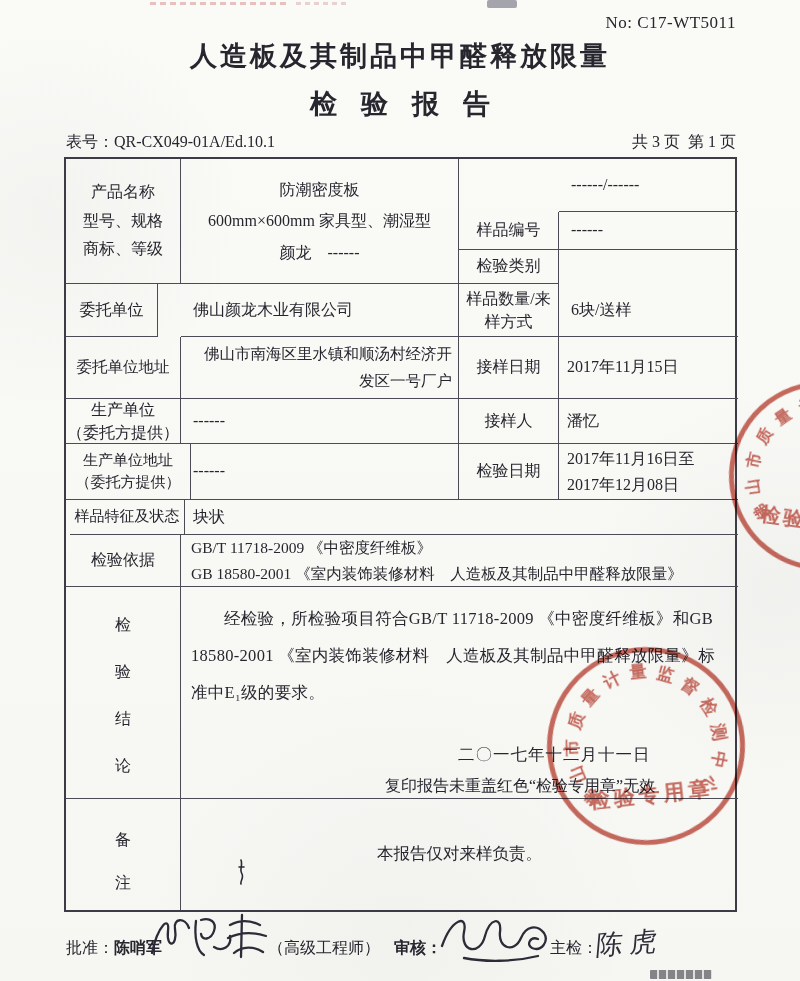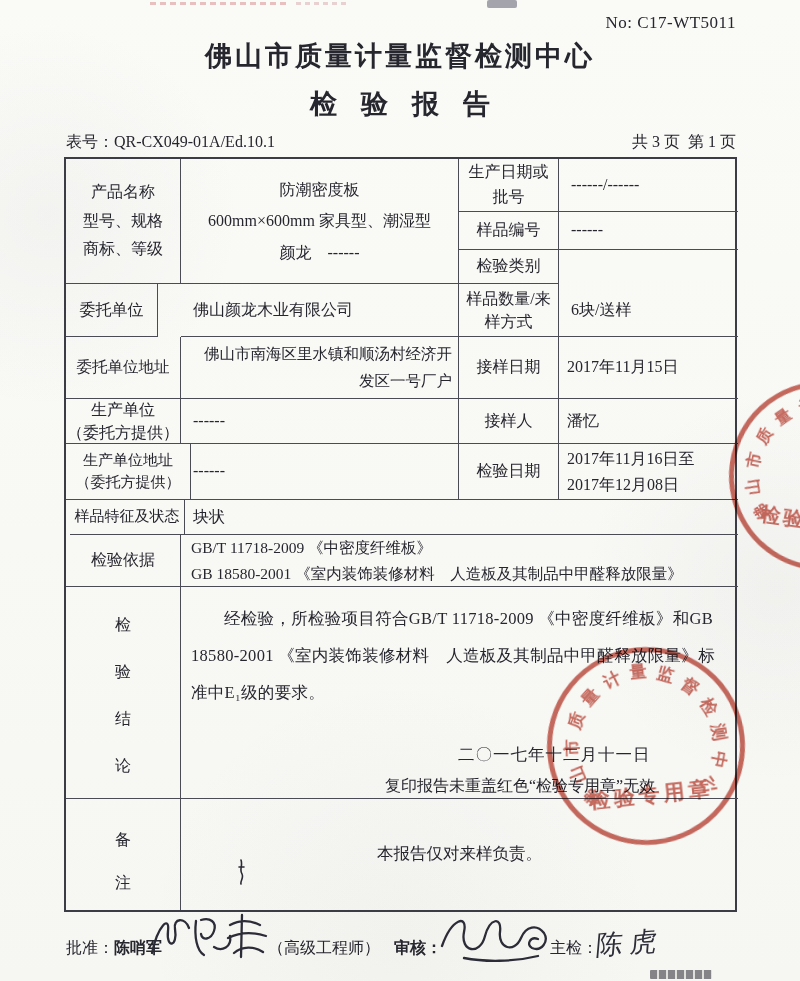--- a/index.html
+++ b/index.html
@@ -44,35 +44,33 @@
 </head>
 <body>
 
 <div class="page">
 
   <div class="artifact" style="left:150px;top:2px;width:140px;height:3px;background:repeating-linear-gradient(90deg,rgba(205,95,100,.38) 0 6px,transparent 6px 10px);"></div>
   <div class="artifact" style="left:296px;top:2px;width:54px;height:3px;background:repeating-linear-gradient(90deg,rgba(190,100,110,.28) 0 5px,transparent 5px 9px);"></div>
   <div class="artifact" style="left:487px;top:0;width:30px;height:8px;background:rgba(60,60,80,.45);filter:blur(.6px);border-radius:2px;"></div>
 
   <div class="abs doc-no">No: C17-WT5011</div>
-  <div class="abs org-title">佛山市质量计量监督检测中心</div>
+  <div class="abs org-title">人造板及其制品中甲醛释放限量</div>
   <div class="abs report-title">检验报告</div>
   <div class="abs form-no">表号：QR-CX049-01A/Ed.10.1</div>
   <div class="abs page-info pre">共 3 页  第 1 页</div>
 
   <div class="abs tbl">
 
     <div class="t br bb lab pre" style="left:0;top:0;width:115px;height:125px;line-height:1.8;">产品名称
 型号、规格
 商标、等级</div>
     <div class="t br bb lab pre" style="left:115px;top:0;width:278px;height:125px;line-height:1.95;">防潮密度板
 600mm×600mm 家具型、潮湿型
 颜龙　------</div>
-    <div class="t br bb lab pre" style="left:393px;top:0;width:100px;height:53px;">生产日期或
-批号</div>
     <div class="t bb val" style="left:493px;top:0;width:179px;height:53px;">------/------</div>
     <div class="t br bb lab" style="left:393px;top:53px;width:100px;height:38px;">样品编号</div>
     <div class="t bb val" style="left:493px;top:53px;width:179px;height:38px;">------</div>
     <div class="t br bb lab" style="left:393px;top:91px;width:100px;height:34px;">检验类别</div>
 
     <div class="t br bb lab" style="left:0;top:125px;width:92px;height:53px;">委托单位</div>
     <div class="t br bb val" style="left:115px;top:125px;width:278px;height:53px;">佛山颜龙木业有限公司</div>
     <div class="t br bb lab pre" style="left:393px;top:125px;width:100px;height:53px;line-height:1.45;">样品数量/来
 样方式</div>
     <div class="t bb val" style="left:493px;top:125px;width:179px;height:53px;">6块/送样</div>

